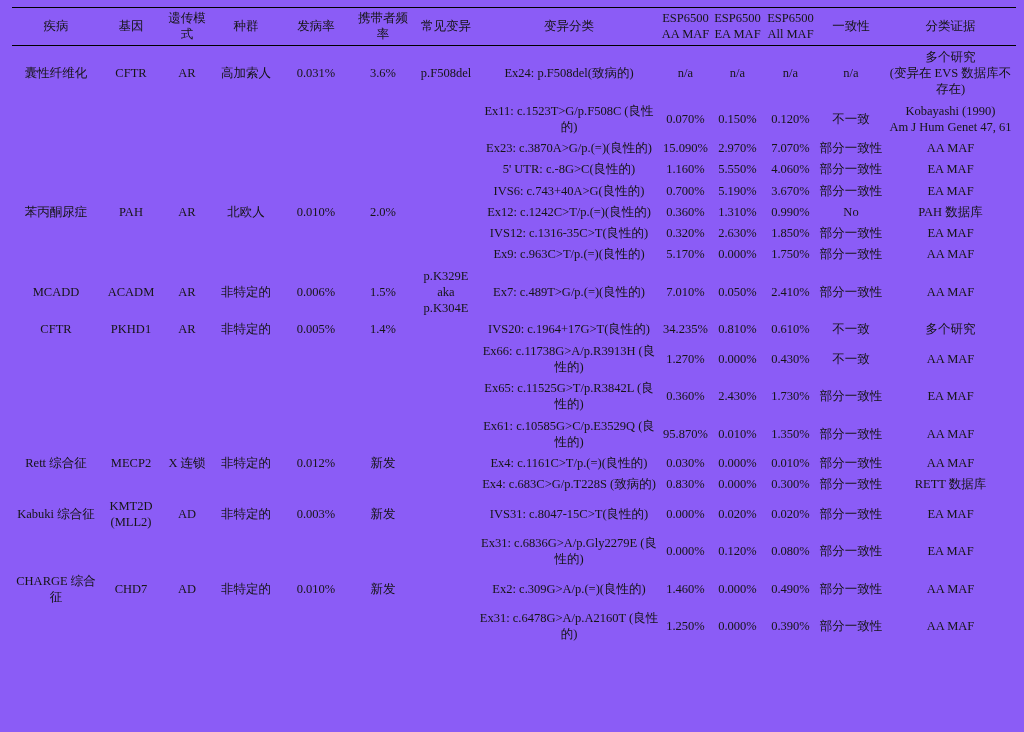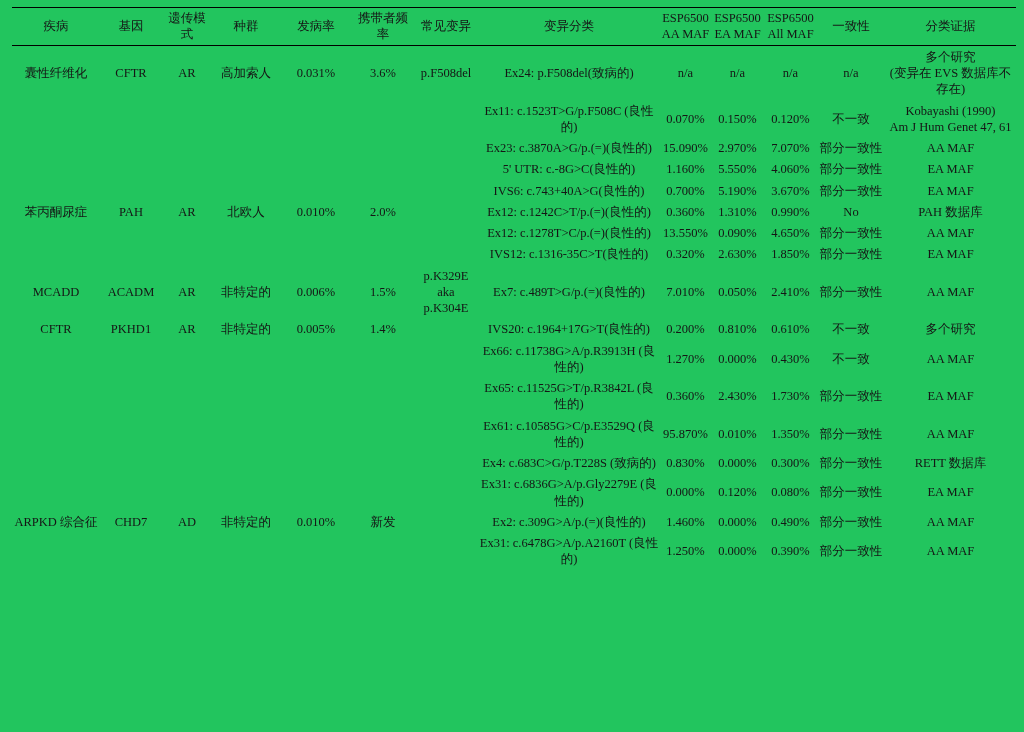--- a/index.html
+++ b/index.html
@@ -1,19 +1,19 @@
 <!DOCTYPE html>
 <html><head>
 <meta charset="utf-8">
 <style>
   html, body { margin: 0; padding: 0; background: #ffffff; }
   .page {
     width: 1024px;
     height: 732px;
-    background: #22c55e;
+    background: #8b5cf6;
     color: #151515;
     font-family: "Liberation Serif", "DejaVu Serif", serif;
     overflow: hidden;
     position: relative;
   }
   table.variant-table {
     border-collapse: collapse;
     table-layout: fixed;
     width: 1004px;
     margin: 7px 8px 0 12px;
@@ -185,41 +185,41 @@
           <td>PAH 数据库</td>
         </tr>
         <tr>
           <td></td>
           <td></td>
           <td></td>
           <td></td>
           <td></td>
           <td></td>
           <td></td>
-          <td>Ex12: c.1278T&gt;C/p.(=)(良性的)</td>
-          <td>13.550%</td>
-          <td>0.090%</td>
-          <td>4.650%</td>
-          <td>部分一致性</td>
-          <td>AA MAF</td>
-        </tr>
-        <tr>
-          <td></td>
-          <td></td>
-          <td></td>
-          <td></td>
-          <td></td>
-          <td></td>
-          <td></td>
           <td>IVS12: c.1316-35C&gt;T(良性的)</td>
           <td>0.320%</td>
           <td>2.630%</td>
           <td>1.850%</td>
           <td>部分一致性</td>
           <td>EA MAF</td>
+        </tr>
+        <tr>
+          <td></td>
+          <td></td>
+          <td></td>
+          <td></td>
+          <td></td>
+          <td></td>
+          <td></td>
+          <td>Ex9: c.963C&gt;T/p.(=)(良性的)</td>
+          <td>5.170%</td>
+          <td>0.000%</td>
+          <td>1.750%</td>
+          <td>部分一致性</td>
+          <td>AA MAF</td>
         </tr>
         <tr>
           <td>MCADD</td>
           <td>ACADM</td>
           <td>AR</td>
           <td>非特定的</td>
           <td>0.006%</td>
           <td>1.5%</td>
           <td>p.K329E
 aka p.K304E</td>
@@ -232,21 +232,21 @@
         </tr>
         <tr>
           <td>CFTR</td>
           <td>PKHD1</td>
           <td>AR</td>
           <td>非特定的</td>
           <td>0.005%</td>
           <td>1.4%</td>
           <td></td>
           <td>IVS20: c.1964+17G&gt;T(良性的)</td>
-          <td>0.200%</td>
+          <td>34.235%</td>
           <td>0.810%</td>
           <td>0.610%</td>
           <td>不一致</td>
           <td>多个研究</td>
         </tr>
         <tr>
           <td></td>
           <td></td>
           <td></td>
           <td></td>
@@ -284,51 +284,82 @@
           <td></td>
           <td></td>
           <td>Ex61: c.10585G&gt;C/p.E3529Q (良性的)</td>
           <td>95.870%</td>
           <td>0.010%</td>
           <td>1.350%</td>
           <td>部分一致性</td>
           <td>AA MAF</td>
         </tr>
         <tr>
+          <td>Rett 综合征</td>
+          <td>MECP2</td>
+          <td>X 连锁</td>
+          <td>非特定的</td>
+          <td>0.012%</td>
+          <td>新发</td>
+          <td></td>
+          <td>Ex4: c.1161C&gt;T/p.(=)(良性的)</td>
+          <td>0.030%</td>
+          <td>0.000%</td>
+          <td>0.010%</td>
+          <td>部分一致性</td>
+          <td>AA MAF</td>
+        </tr>
+        <tr>
           <td></td>
           <td></td>
           <td></td>
           <td></td>
           <td></td>
           <td></td>
           <td></td>
           <td>Ex4: c.683C&gt;G/p.T228S (致病的)</td>
           <td>0.830%</td>
           <td>0.000%</td>
           <td>0.300%</td>
           <td>部分一致性</td>
           <td>RETT 数据库</td>
         </tr>
         <tr>
+          <td>Kabuki 综合征</td>
+          <td>KMT2D
+(MLL2)</td>
+          <td>AD</td>
+          <td>非特定的</td>
+          <td>0.003%</td>
+          <td>新发</td>
+          <td></td>
+          <td>IVS31: c.8047-15C&gt;T(良性的)</td>
+          <td>0.000%</td>
+          <td>0.020%</td>
+          <td>0.020%</td>
+          <td>部分一致性</td>
+          <td>EA MAF</td>
+        </tr>
+        <tr>
           <td></td>
           <td></td>
           <td></td>
           <td></td>
           <td></td>
           <td></td>
           <td></td>
           <td>Ex31: c.6836G&gt;A/p.Gly2279E (良性的)</td>
           <td>0.000%</td>
           <td>0.120%</td>
           <td>0.080%</td>
           <td>部分一致性</td>
           <td>EA MAF</td>
         </tr>
         <tr>
-          <td>ARPKD 综合征</td>
+          <td>CHARGE 综合征</td>
           <td>CHD7</td>
           <td>AD</td>
           <td>非特定的</td>
           <td>0.010%</td>
           <td>新发</td>
           <td></td>
           <td>Ex2: c.309G&gt;A/p.(=)(良性的)</td>
           <td>1.460%</td>
           <td>0.000%</td>
           <td>0.490%</td>

